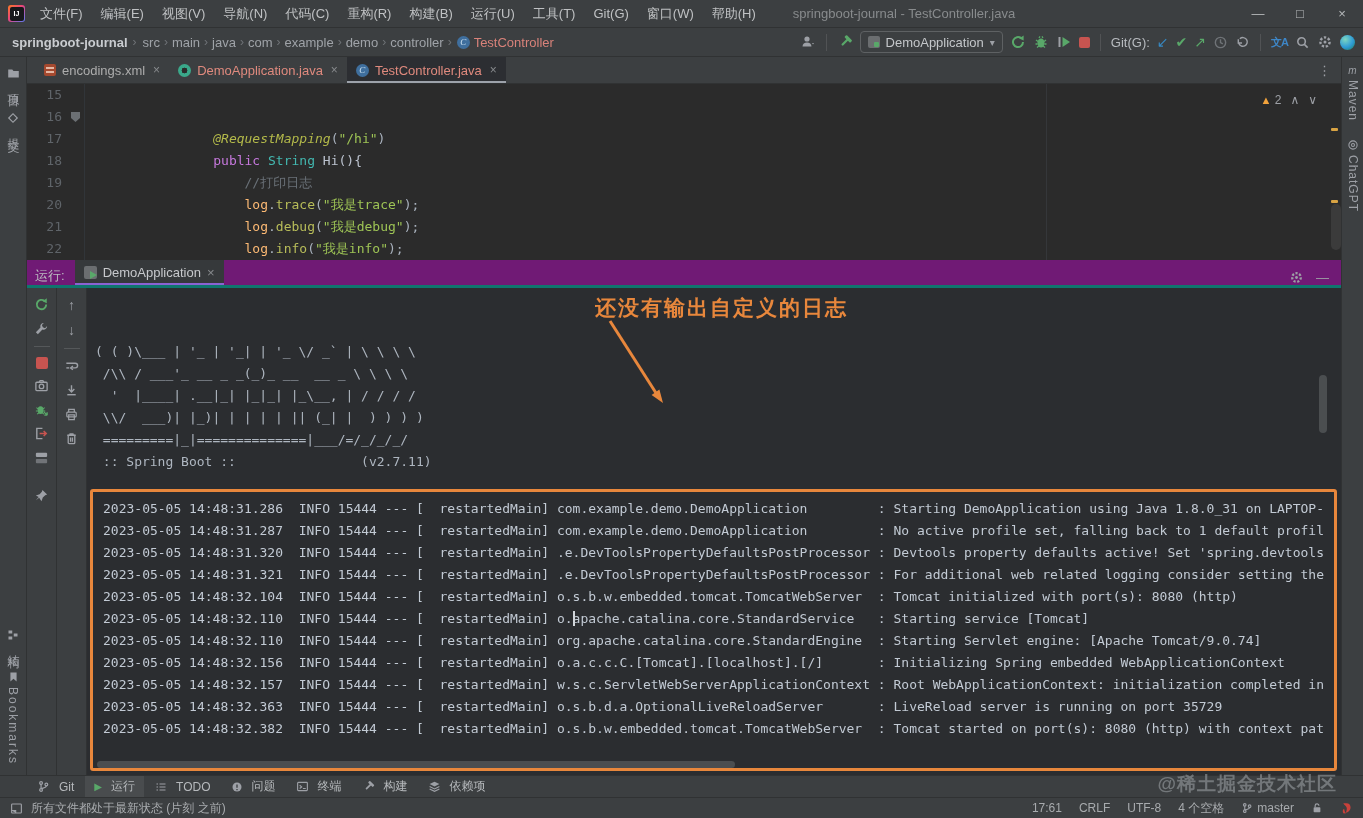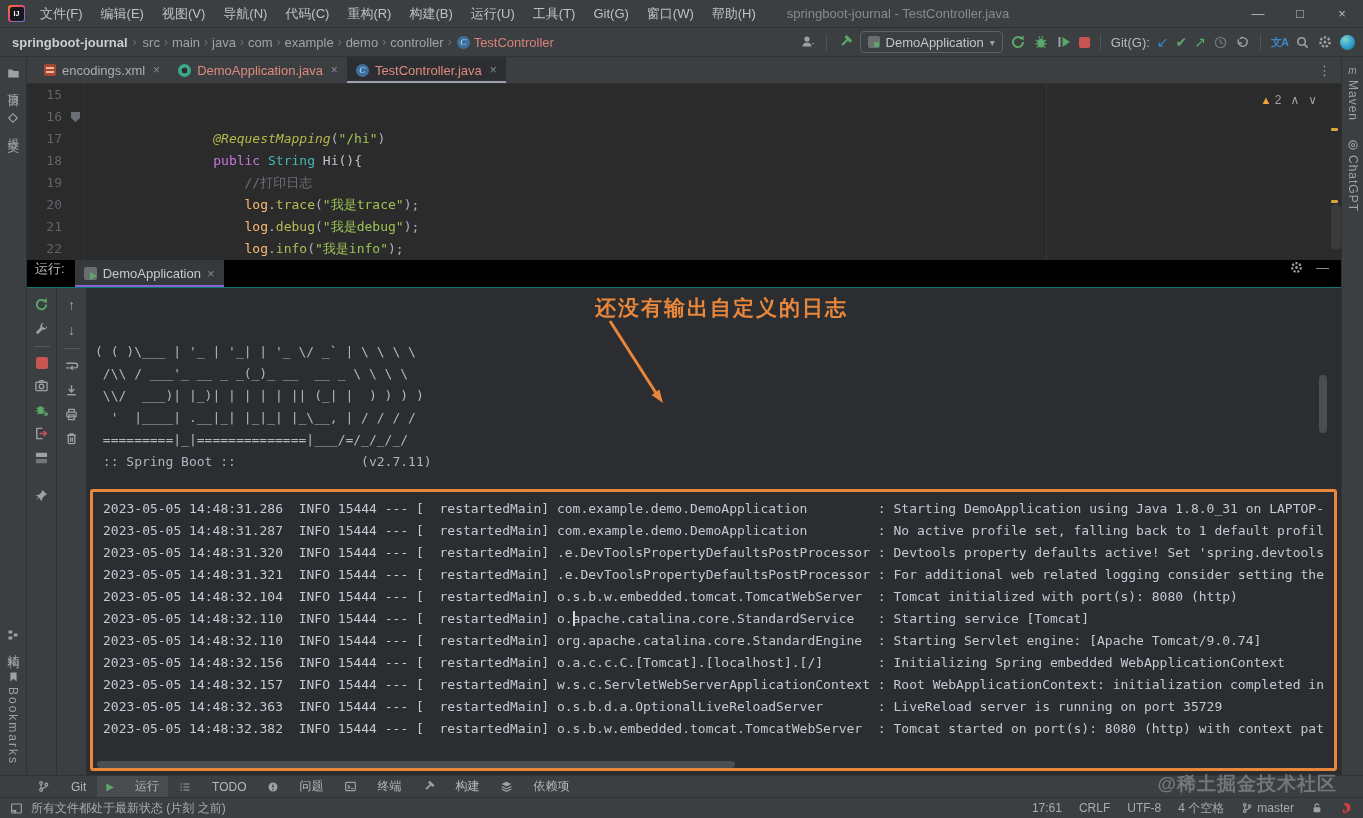--- a/index.html
+++ b/index.html
@@ -5,21 +5,21 @@
   *{box-sizing:border-box;margin:0;padding:0;-webkit-font-smoothing:antialiased}
   html,body{width:1363px;height:818px;overflow:hidden}
   body{font-family:"Liberation Sans",sans-serif;background:#3c3f41;color:#bbb;position:relative;font-size:13px}
   .icon{display:inline-flex;align-items:center;justify-content:center;flex:none}
   svg{display:block}
   
   .titlebar{height:28px;display:flex;align-items:center;background:#3c3f41;border-bottom:1px solid #303233;padding:0 0 0 6px}
   .ij-logo{width:17px;height:17px;border-radius:3px;background:linear-gradient(135deg,#fd7a23,#e8447c 45%,#5a7cf8);padding:1.5px;margin:0 6px 0 2px}
   .ij-logo i{display:flex;width:100%;height:100%;background:#17181b;color:#fff;font-style:normal;font-weight:bold;font-size:7px;align-items:center;justify-content:center;border-radius:2px}
   .menu-item{padding:0 9px;color:#bfc1c3;height:28px;display:flex;align-items:center;cursor:default}
-  .wintitle{color:#888b8d;margin-left:22px;white-space:nowrap}
+  .wintitle{color:#888b8d;margin-left:28px;white-space:nowrap}
   .winctrls{margin-left:auto;display:flex;height:28px}
   .winbtn{width:42px;display:flex;align-items:center;justify-content:center;color:#b6b9bb;font-size:13px}
   
   .toolbar{height:29px;display:flex;align-items:center;border-bottom:1px solid #303233;padding:0 8px 0 12px;white-space:nowrap}
   .crumbs{display:flex;align-items:center;color:#9fa3a8;gap:2px}
   .crumb-project{font-weight:bold;color:#c9ccd0}
   .crumb{color:#9fa3a8;padding:0 1px}
   .sep{color:#6f7377;padding:0 3px;font-size:12px}
   .crumb-class{color:#d9827a;display:flex;align-items:center;gap:4px}
   .c-circ{width:13px;height:13px;border-radius:50%;background:#3f6f9e;color:#cfe3f2;font-size:9px;display:flex;align-items:center;justify-content:center;font-family:"Liberation Serif",serif;font-style:italic}
@@ -61,21 +61,21 @@
   .code{border-left:1px solid #313539;padding-left:3px;white-space:pre;flex:1;min-width:0}
   .tk.pl{color:#a9b2be}.tk.ann{color:#b3b94a;font-style:italic}.tk.str{color:#9ec455}
   .tk.kw{color:#c678dd}.tk.typ{color:#43b8b0}.tk.id{color:#bcc3cf}.tk.cm{color:#6a7178}
   .tk.fld{color:#fdba74}.tk.mth{color:#b8bd59}
   .rmargin{position:absolute;left:1019px;top:0;bottom:0;width:1px;background:#35373a}
   .inspect{position:absolute;top:5px;right:24px;display:flex;gap:9px;align-items:center;color:#9da0a6;font-size:12px;font-family:"Liberation Sans",sans-serif}
   .warn-tri{color:#f2a33c;font-size:11px}
   .stripe-mark{position:absolute;right:3px;width:7px;height:3px;background:#d8a343;border-radius:1px}
   .ed-thumb{position:absolute;right:0;width:10px;height:46px;top:120px;background:rgba(255,255,255,.08);border-radius:5px}
   
-  .runheader{height:28px;display:flex;align-items:flex-start;border-bottom:1px solid #0f766e;padding-left:8px;gap:10px;background:#000000}
+  .runheader{height:28px;display:flex;align-items:flex-end;border-bottom:3px solid #0f766e;padding-left:8px;gap:10px;background:#701a75}
   .runlabel{color:#bbbec1}
   .runtab{display:flex;align-items:center;gap:6px;height:100%;padding:0 9px;color:#c7c9cc;box-shadow:inset 0 -2px 0 #8a63d2;background:#36393b}
   .rt-ic{width:13px;height:13px;background:#6b6e70;border-radius:2px;position:relative}
   .rt-ic::after{content:"";position:absolute;right:0;bottom:0;border-left:7px solid #59a869;border-top:4px solid transparent;border-bottom:4px solid transparent}
   .rh-right{margin-left:auto;display:flex;align-items:center;gap:12px;padding-right:12px;color:#9da0a6}
   .runbody{flex:1;display:flex;min-height:0}
   .rcol{width:30px;background:#3c3f41;border-right:1px solid #303233;display:flex;flex-direction:column;align-items:center;padding-top:9px;gap:9px}
   .rdiv{width:16px;height:1px;background:#55585a;margin:1px 0}
   .arrow-ch{color:#9da0a6;font-size:14px}
   
@@ -84,21 +84,21 @@
   .banner div{white-space:pre}
   .logbox{margin-top:16px;margin-left:-5px;margin-right:4px;height:282px;border:3px solid #e8873c;border-radius:3px;padding:6px 0 6px 10px;position:relative;overflow:hidden}
   .logrow{white-space:pre;color:#c2cad4;height:22px}
   .caret{position:absolute;left:calc(10px + 60ch);top:119px;width:2px;height:15px;background:#d2d6db}
   .note{position:absolute;left:508px;top:9px;color:#e8873c;font-size:21px;font-weight:bold;letter-spacing:2px;font-family:"Liberation Sans",sans-serif;white-space:nowrap}
   .note-arrow{position:absolute;left:500px;top:30px}
   .hscroll{position:absolute;left:10px;bottom:7px;width:638px;height:7px;border-radius:4px;background:#4b4e50}
   .vscroll{position:absolute;right:14px;top:87px;width:8px;height:58px;border-radius:4px;background:#4b4e50}
   
   .bottombar{height:22px;display:flex;align-items:center;border-top:1px solid #303233;padding-left:28px;gap:2px;background:#3c3f41}
-  .bitem{display:flex;align-items:center;gap:21px;padding:0 9px;height:100%;color:#b6b9bc;font-size:12px}
+  .bitem{display:flex;align-items:center;gap:9px;padding:0 9px;height:100%;color:#b6b9bc;font-size:12px}
   .bitem.active{background:#494c4e}
   .statusbar{height:21px;display:flex;align-items:center;border-top:1px solid #303233;padding:0 10px;color:#a8abae;font-size:12px;gap:8px;background:#3c3f41}
   .sb-right{margin-left:auto;display:flex;align-items:center;gap:17px}
   .sb-seg{display:flex;align-items:center;gap:4px}
   .watermark{position:absolute;right:26px;top:771px;font-size:19px;font-weight:bold;color:rgba(170,175,180,.5);letter-spacing:1px;z-index:40}
 </style>
 </head>
 <body>
 
 <svg width="0" height="0" style="position:absolute">
@@ -502,21 +502,21 @@
                 <path d="M3.5 4.5h9M6.5 4.5V3h3v1.5"></path>
                 <rect x="4.5" y="4.5" width="7" height="9" rx="1"></rect>
                 <path d="M7 7v4.5M9 7v4.5"></path>
               </svg>
             </span>
         </div>
 
         <div class="console">
           <div class="banner">
             
-          <div>( ( )\___ | '_ | '_| | '_ \/ _` | \ \ \ \</div><div> /\\ / ___'_ __ _ _(_)_ __  __ _ \ \ \ \</div><div> \\/  ___)| |_)| | | | | || (_| |  ) ) ) )</div><div>  '  |____| .__|_| |_|_| |_\__, | / / / /</div><div> =========|_|==============|___/=/_/_/_/</div><div> :: Spring Boot ::                (v2.7.11)</div></div>
+          <div>( ( )\___ | '_ | '_| | '_ \/ _` | \ \ \ \</div><div> /\\ / ___'_ __ _ _(_)_ __  __ _ \ \ \ \</div><div>  '  |____| .__|_| |_|_| |_\__, | / / / /</div><div> \\/  ___)| |_)| | | | | || (_| |  ) ) ) )</div><div> =========|_|==============|___/=/_/_/_/</div><div> :: Spring Boot ::                (v2.7.11)</div></div>
           <div class="logbox">
             <div>
 
             <div class="logrow">2023-05-05 14:48:31.286  INFO 15444 --- [  restartedMain] com.example.demo.DemoApplication         : Starting DemoApplication using Java 1.8.0_31 on LAPTOP-</div>
                 <div class="logrow">2023-05-05 14:48:31.287  INFO 15444 --- [  restartedMain] com.example.demo.DemoApplication         : No active profile set, falling back to 1 default profil</div>
                 <div class="logrow">2023-05-05 14:48:31.320  INFO 15444 --- [  restartedMain] .e.DevToolsPropertyDefaultsPostProcessor : Devtools property defaults active! Set 'spring.devtools</div>
                 <div class="logrow">2023-05-05 14:48:31.321  INFO 15444 --- [  restartedMain] .e.DevToolsPropertyDefaultsPostProcessor : For additional web related logging consider setting the</div>
                 <div class="logrow">2023-05-05 14:48:32.104  INFO 15444 --- [  restartedMain] o.s.b.w.embedded.tomcat.TomcatWebServer  : Tomcat initialized with port(s): 8080 (http)</div>
                 <div class="logrow">2023-05-05 14:48:32.110  INFO 15444 --- [  restartedMain] o.apache.catalina.core.StandardService   : Starting service [Tomcat]</div>
                 <div class="logrow">2023-05-05 14:48:32.110  INFO 15444 --- [  restartedMain] org.apache.catalina.core.StandardEngine  : Starting Servlet engine: [Apache Tomcat/9.0.74]</div>

